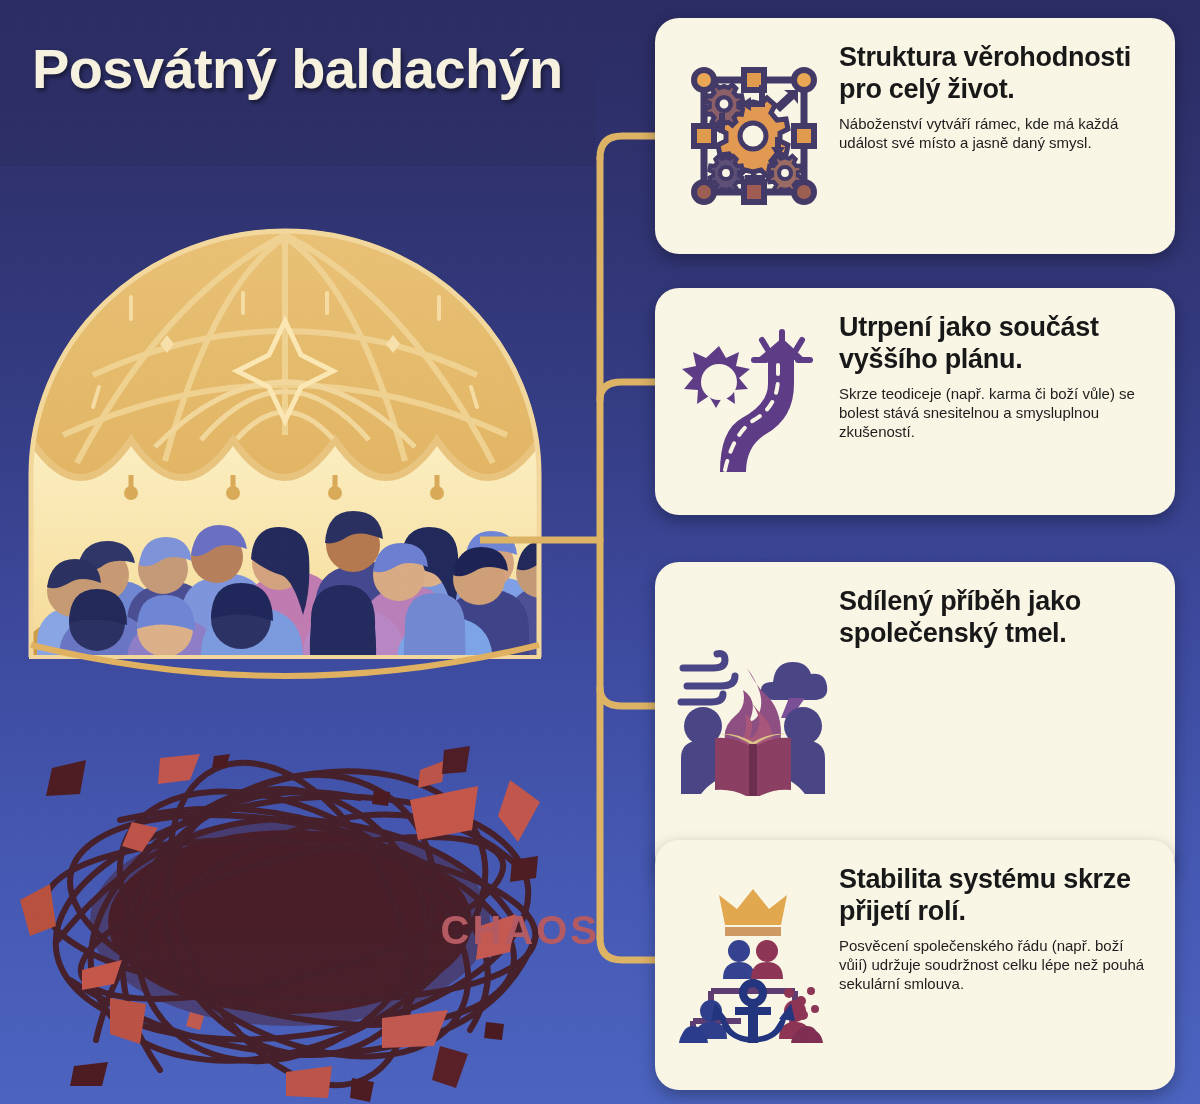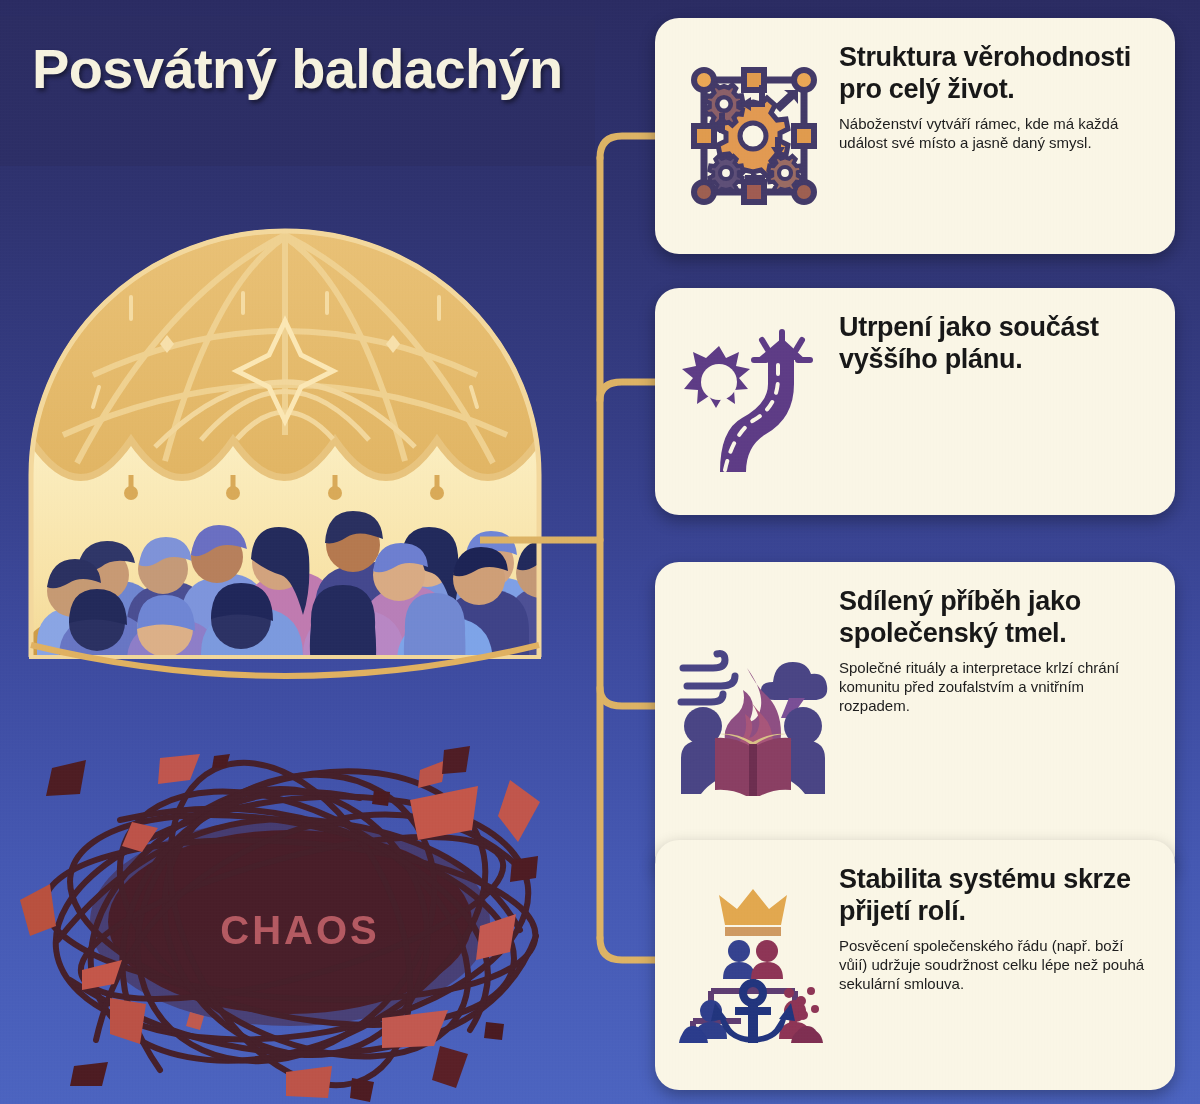--- a/index.html
+++ b/index.html
@@ -60,21 +60,21 @@
   
   #chaos-wrap {
     position: absolute;
     left: 0px; top: 740px;
     width: 600px; height: 364px;
   }
   #chaos-label {
     position: absolute;
     left: 0; right: 0;
     top: 168px;
-    text-align: center;
+    text-align: right;
     font-size: 40px;
     font-weight: bold;
     letter-spacing: 3px;
     color: #b45a62;
     pointer-events: none;
   }
 
   
   #connectors {
     position: absolute;
@@ -470,20 +470,21 @@
         </g>
 
         <path d="M18,146 L42,146 Q42,104 64,92 Q90,78 90,58 L90,34 L78,34 L104,12 L128,34 L116,34 L116,58 Q116,92 88,108 Q68,120 68,146 L30,146 Z" fill="#5e3c86"></path>
         <g stroke="#faf6e6" stroke-width="4" stroke-linecap="round" fill="none" stroke-dasharray="9 10">
           <path d="M47,144 Q55,108 76,94 Q100,80 100,52 L100,30"></path>
         </g>
       </svg>
     </div>
     <div class="card-text">
       <p class="card-title">Utrpení jako součást vyššího plánu.</p>
+      <p class="card-body">Skrze teodiceje (např. karma či boží vůle) se bolest stává snesitelnou a smysluplnou zkušeností.</p>
     </div>
   </div>
 
   <div class="card" id="card-2">
     <div class="card-icon">
       <svg width="152" height="150" viewBox="0 0 152 150">
 
         <g stroke="#4a4585" stroke-width="7" stroke-linecap="round" fill="none">
           <path d="M6,22 L36,22 Q48,22 48,14 Q48,6 40,8"></path>
           <path d="M10,40 L44,40 Q58,40 58,30"></path>
@@ -515,21 +516,20 @@
         <g>
           <path d="M76,102 q-18,-12 -38,-10 l0,52 q20,-2 38,10 Z" fill="#8a3f63"></path>
           <path d="M76,102 q18,-12 38,-10 l0,52 q-20,-2 -38,10 Z" fill="#8a3f63"></path>
           <path d="M76,100 q-16,-12 -34,-12 q16,-2 34,8 q18,-10 34,-8 q-18,0 -34,12 Z" fill="#d9c187"></path>
           <rect x="72" y="98" width="8" height="58" fill="#6d2e50"></rect>
         </g>
       </svg>
     </div>
     <div class="card-text">
       <p class="card-title">Sdílený příběh jako společenský tmel.</p>
-      <p class="card-body">Společné rituály a interpretace krlzí chrání komunitu před zoufalstvím a vnitřním rozpadem.</p>
     </div>
   </div>
 
   <div class="card" id="card-3">
     <div class="card-icon">
       <svg width="148" height="156" viewBox="0 0 148 156">
 
         <g>
           <path d="M46,38 L40,8 L58,22 L74,2 L90,22 L108,8 L102,38 Z" fill="#e2a84f"></path>
           <rect x="46" y="40" width="56" height="9" fill="#cf9a62"></rect>

